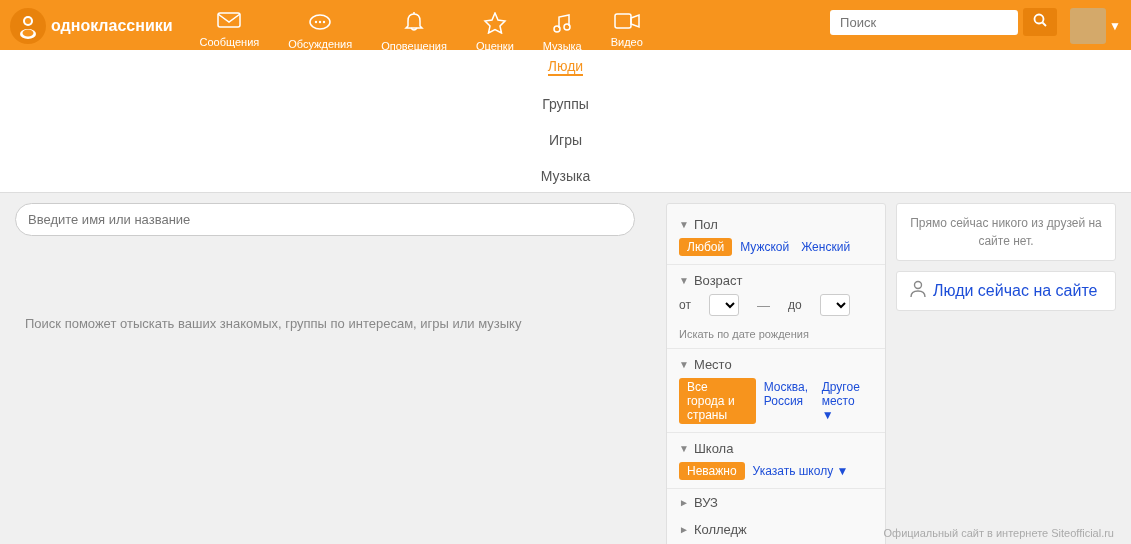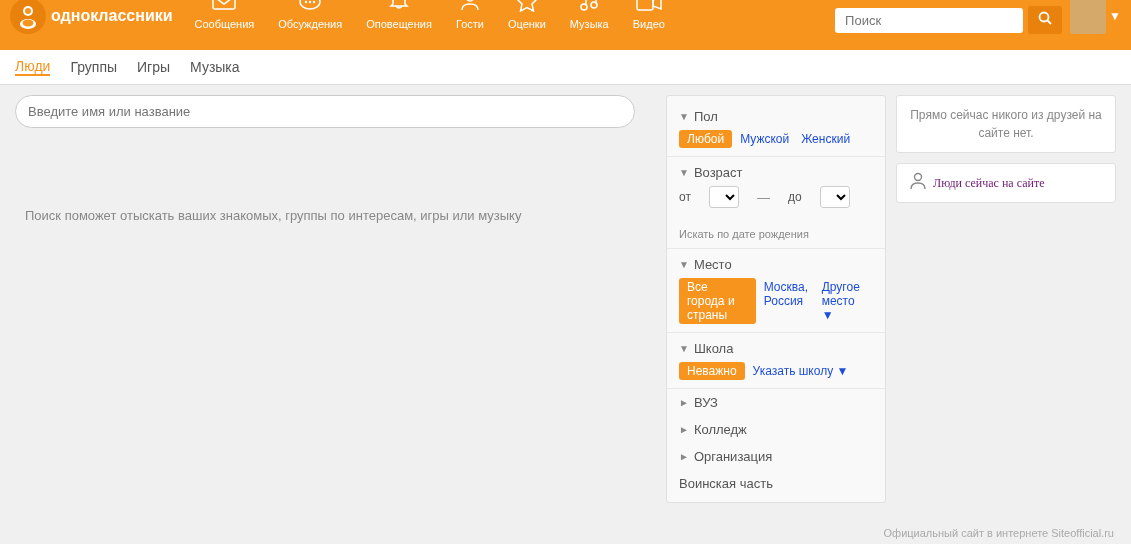--- a/index.html
+++ b/index.html
@@ -3,22 +3,23 @@
   <meta charset="utf-8">
   <style>
     * { margin: 0; padding: 0; box-sizing: border-box; }
     body { font-family: Arial, sans-serif; font-size: 13px; background: #f0f0f0; color: #333; }
 
     
     #header {
       background: #f7941d;
       height: 50px;
       display: flex;
-      align-items: flex-end;
-      padding: 16px 10px;
+      align-items: flex-start;
+      padding: 8px 10px;
+      gap: 5px;
     }
     #logo-area {
       display: flex;
       align-items: center;
       gap: 5px;
       margin-right: 10px;
       min-width: 140px;
     }
     #logo-icon {
       width: 36px; height: 36px;
@@ -86,20 +87,21 @@
     #user-chevron { color: #fff; font-size: 12px; }
 
     
     #subnav {
       background: #fff;
       border-bottom: 1px solid #ddd;
       padding: 8px 15px;
       display: flex;
       gap: 20px;
       align-items: center;
+      flex-direction: column;
     }
     .subnav-item {
       font-size: 14px;
       color: #f7941d;
       cursor: pointer;
       text-decoration: none;
     }
     .subnav-item.active {
       color: #f7941d;
       border-bottom: 2px solid #f7941d;
@@ -179,21 +181,21 @@
       background: #f7941d;
       color: #fff;
       border-radius: 3px;
       padding: 2px 8px;
       display: inline-block;
     }
     .age-row {
       display: flex;
       align-items: center;
       gap: 18px;
-      margin-bottom: 20px;
+      margin-bottom: 12px;
     }
     .age-select {
       border: 1px solid #ccc;
       border-radius: 3px;
       padding: 2px 4px;
       font-size: 12px;
       background: #fff;
       cursor: pointer;
     }
     .age-dash { color: #888; }
@@ -237,21 +239,21 @@
     #people-online-box {
       background: #fff;
       border: 1px solid #e0e0e0;
       border-radius: 3px;
       padding: 8px 12px;
       display: flex;
       align-items: center;
       gap: 6px;
     }
     #people-icon { font-size: 16px; color: #888; }
-    #people-online-label { font-size: 12px; color: #701a75; font-family: Liberation Serif, serif; }
+    #people-online-label { font-size: 16px; color: #1d4ed8; }
 
     
     #watermark {
       position: fixed;
       bottom: 5px;
       right: 17px;
       font-size: 11px;
       color: #aaa;
     }
   </style>
@@ -293,29 +295,20 @@
   </div>
   <div class="nav-item">
     <span class="nav-icon">
       <svg width="20" height="22" viewBox="0 0 20 22">
           <path d="M10 2 C6 2 4 5 4 9 L4 14 L2 16 L18 16 L16 14 L16 9 C16 5 14 2 10 2 Z" fill="none" stroke="#fff" stroke-width="1.5"></path>
           <line x1="10" y1="0" x2="10" y2="2" stroke="#fff" stroke-width="1.5"></line>
           <path d="M7 16 Q10 20 13 16" fill="none" stroke="#fff" stroke-width="1.5"></path>
         </svg>
     </span>
     <span>Оповещения</span>
-  </div>
-  <div class="nav-item">
-    <span class="nav-icon">
-      <svg width="22" height="22" viewBox="0 0 22 22">
-          <circle cx="11" cy="7" r="4" fill="none" stroke="#fff" stroke-width="1.5"></circle>
-          <path d="M3 20 Q3 14 11 14 Q19 14 19 20" fill="none" stroke="#fff" stroke-width="1.5"></path>
-        </svg>
-    </span>
-    <span>Гости</span>
   </div>
   <div class="nav-item">
     <span class="nav-icon">
       <svg width="24" height="22" viewBox="0 0 24 22">
           <polygon points="12,1 15,8 22,9 17,14 18.5,21 12,17.5 5.5,21 7,14 2,9 9,8" fill="none" stroke="#fff" stroke-width="1.5"></polygon>
         </svg>
     </span>
     <span>Оценки</span>
   </div>
   <div class="nav-item">

